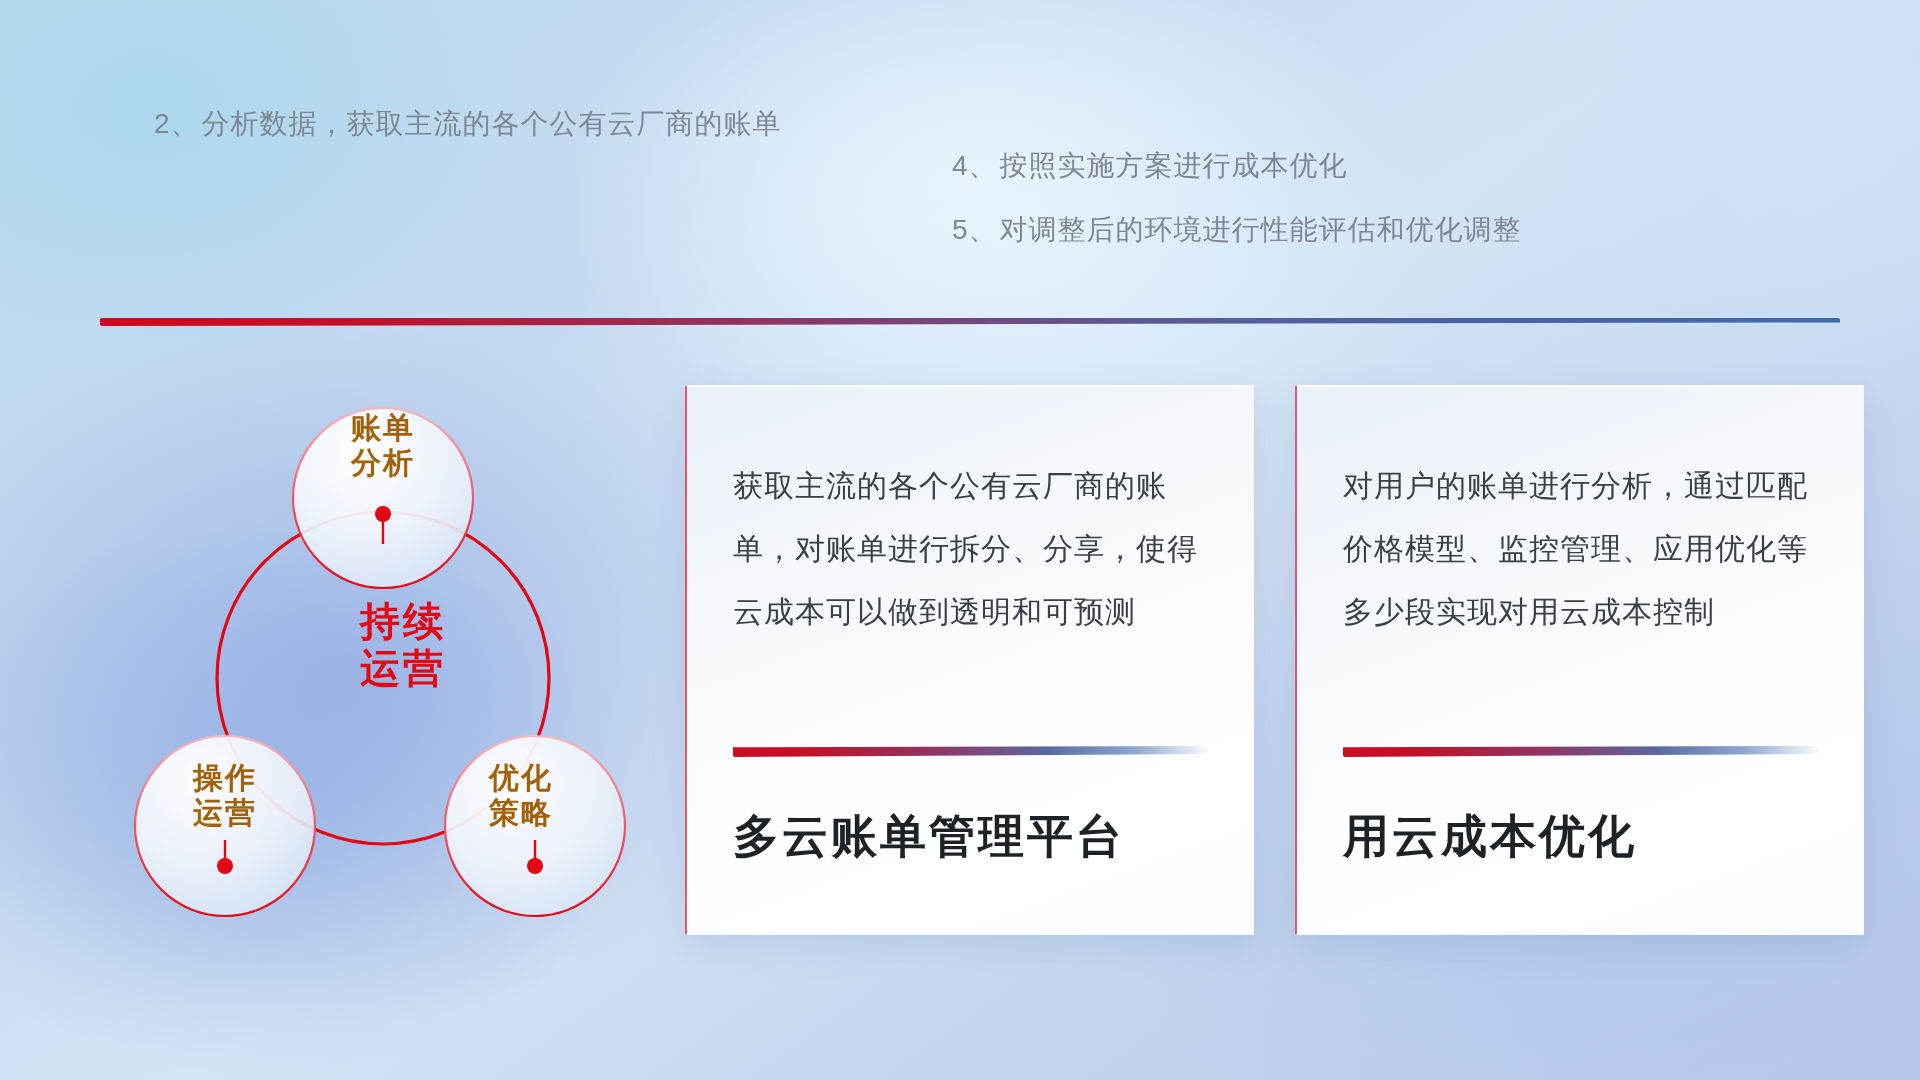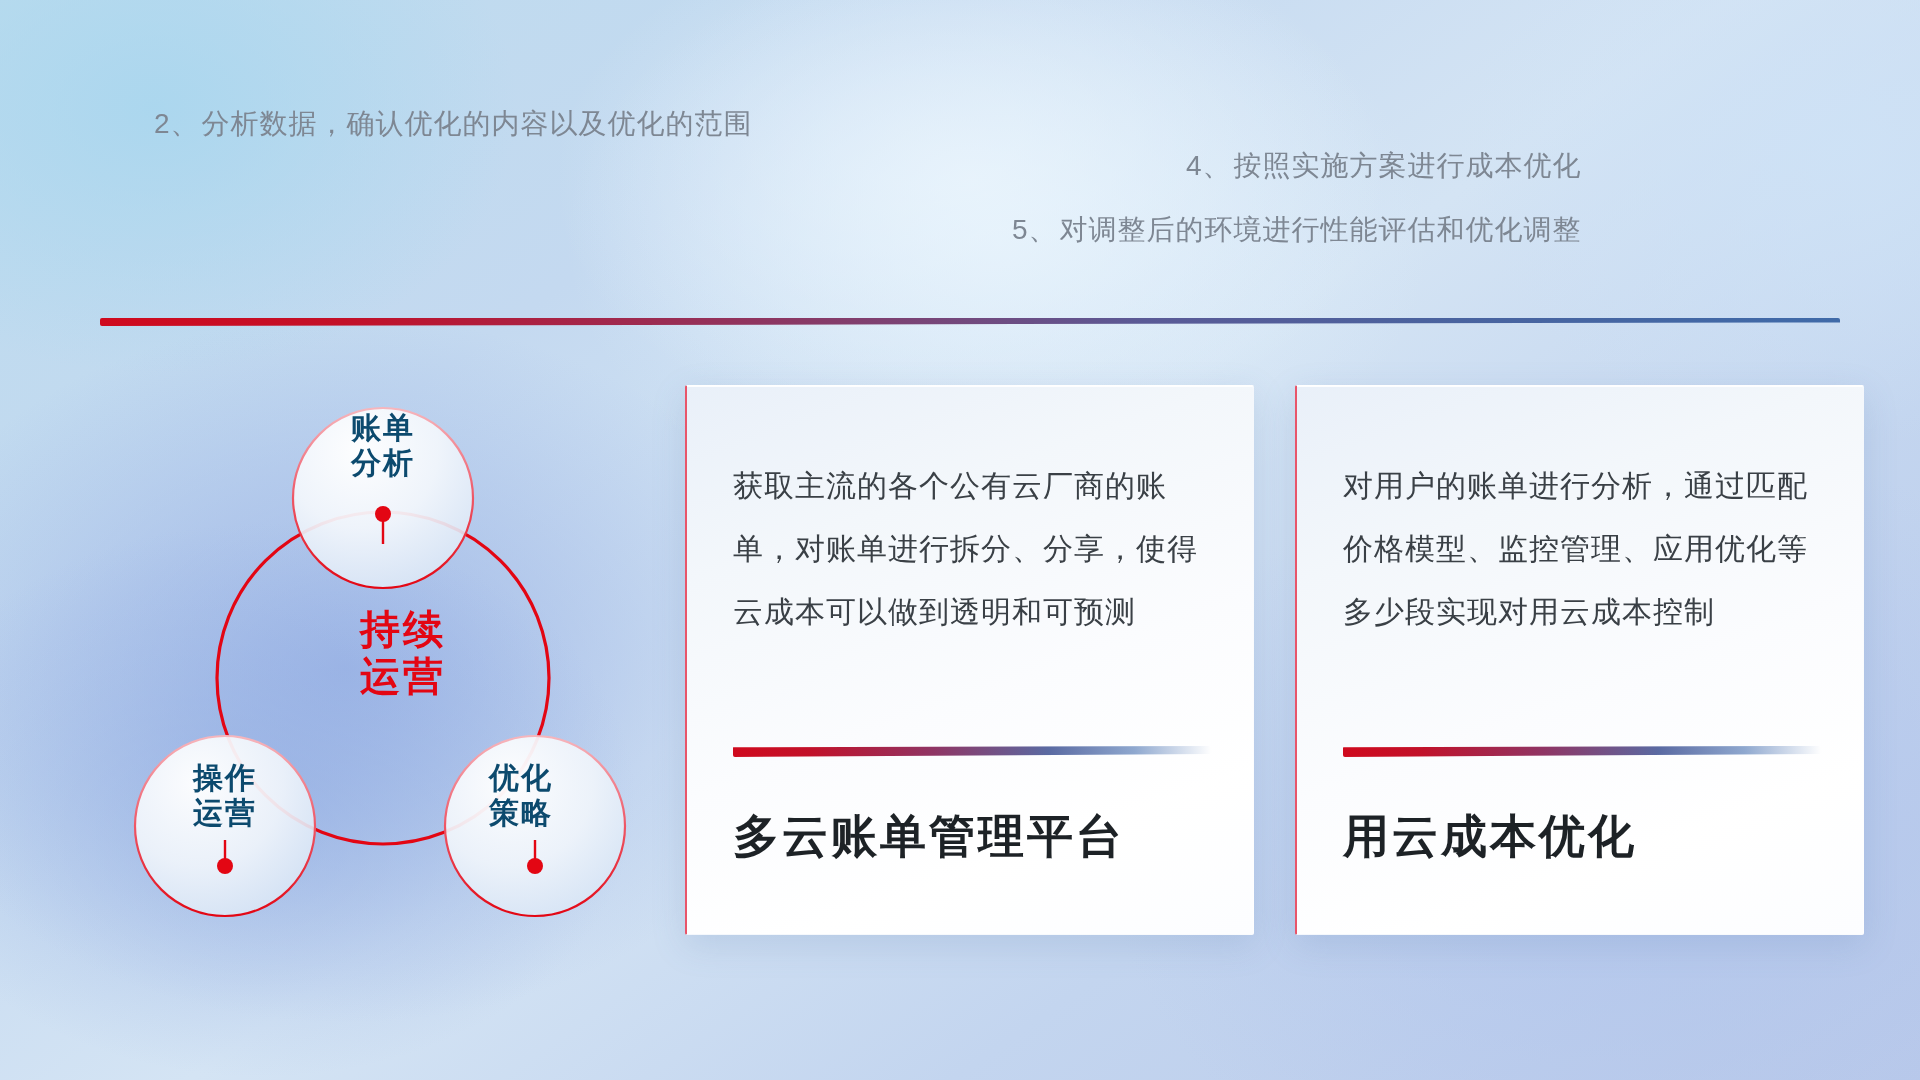--- a/index.html
+++ b/index.html
@@ -50,21 +50,21 @@
     height: 300px;
   }
   .steps-col {
     position: absolute;
     color: #7e8793;
     font-size: 28px;
     letter-spacing: 1px;
     white-space: nowrap;
   }
   .steps-col.left  { left: 154px; top: 110px; }
-  .steps-col.right { left: 1012px; top: 152px; text-align: right; }
+  .steps-col.right { left: 952px; top: 152px; }
   .step-line {
     line-height: 1.0;
     margin-bottom: 36px;
   }
   .step-line:last-child { margin-bottom: 0; }
   .step-num { margin-right: 2px; }
 
   
   .header-rule {
     position: absolute;
@@ -93,32 +93,32 @@
   .venn svg { position: absolute; left: 0; top: 0; }
 
   .venn-label {
     position: absolute;
     text-align: center;
     line-height: 1.18;
     font-weight: bold;
     white-space: pre-line;
   }
   .venn-label.dark {
-    color: #0c4a6e;
+    color: #a16207;
     font-size: 30px;
     letter-spacing: 2px;
   }
   .venn-label.center {
     color: #e30613;
     font-size: 40px;
     letter-spacing: 3px;
   }
   
   .lbl-bill   { left: 198px; top: 62px;  width: 180px; }
-  .lbl-center { left: 218px; top: 250px; width: 180px; margin-top: 8px; }
+  .lbl-center { left: 218px; top: 250px; width: 180px; }
   .lbl-ops    { left: 40px;  top: 412px; width: 180px; }
   .lbl-strat  { left: 336px; top: 412px; width: 180px; }
 
   
   .card {
     position: absolute;
     top: 385px;
     width: 566px;
     height: 548px;
     border-radius: 2px;
@@ -176,21 +176,21 @@
 <body>
 
 <div class="bg"></div>
 <div class="bg-soft-1"></div>
 <div class="bg-soft-2"></div>
 
 <div class="steps">
 
   <div class="steps-col left">
     <div class="step-line">
-      <span class="step-num">2、</span><span>分析数据，确认优化的内容以及优化的范围</span>
+      <span class="step-num">2、</span><span>分析数据，获取主流的各个公有云厂商的账单</span>
     </div>
   </div>
 
   <div class="steps-col right">
     <div class="step-line">
       <span class="step-num">4、</span><span>按照实施方案进行成本优化</span>
     </div>
     <div class="step-line">
       <span class="step-num">5、</span><span>对调整后的环境进行性能评估和优化调整</span>
     </div>

